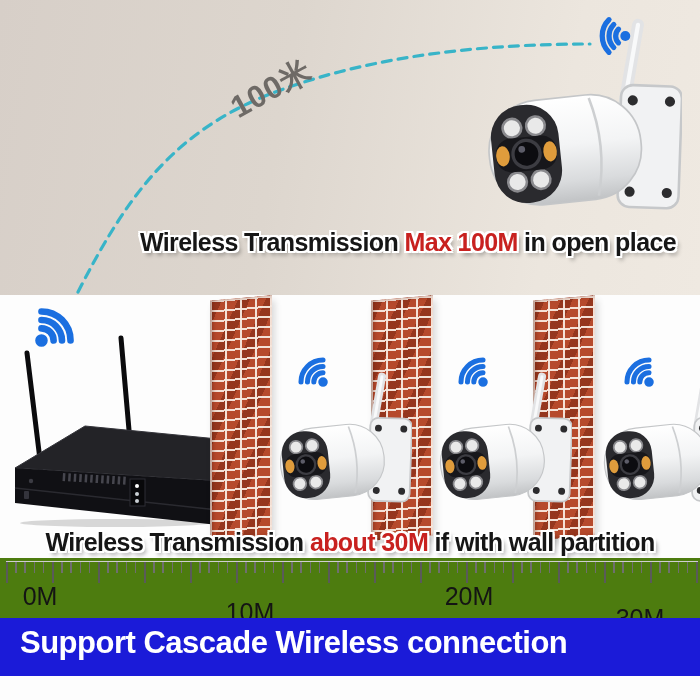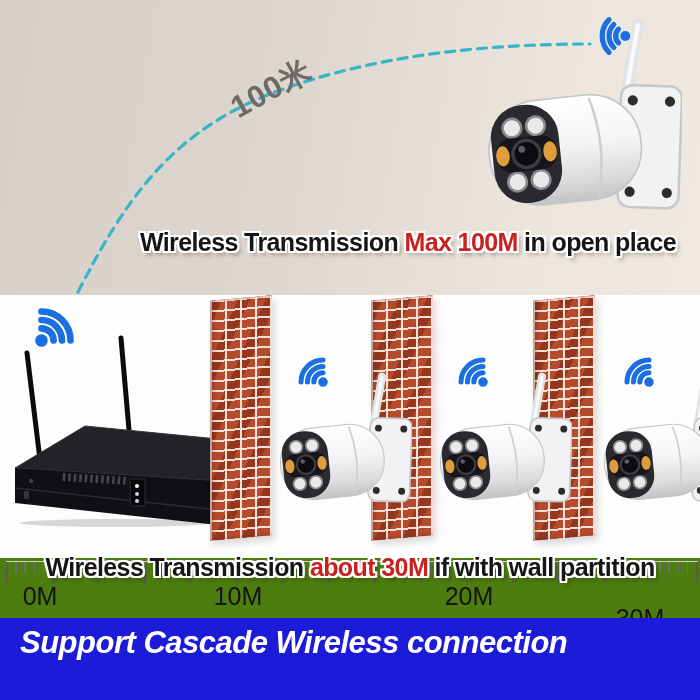--- a/index.html
+++ b/index.html
@@ -16,21 +16,21 @@
   .wifi{position:absolute;z-index:4;}
   .wifi svg{display:block;width:100%;height:100%;}
   .wifi-top{left:586px;top:13px;width:46px;height:46px;transform:rotate(-90deg);}
 
   
   .headline{position:absolute;white-space:pre;font-weight:bold;font-size:25px;letter-spacing:-0.6px;
     color:#161616;z-index:6;
     text-shadow:-2px -2px 0 #fff,2px -2px 0 #fff,-2px 2px 0 #fff,2px 2px 0 #fff,
       -2px 0 0 #fff,2px 0 0 #fff,0 -2px 0 #fff,0 2px 0 #fff,3px 4px 4px rgba(0,0,0,.38);}
   .hl1{left:408px;top:228px;transform:translateX(-50%);}
-  .hl2{left:350px;top:553px;transform:translateX(-50%);}
+  .hl2{left:350px;top:528px;transform:translateX(-50%);}
   .headline .red{color:#c8211f;}
 
   
   .wifi-nvr{left:27px;top:297px;width:58px;height:58px;transform:rotate(45deg);}
   .nvr{position:absolute;left:5px;top:333px;width:215px;height:195px;z-index:2;}
   .wall{position:absolute;top:298px;width:62px;height:240px;z-index:3;
     background-color:#b64a2c;
     background-image:
       repeating-linear-gradient(to right,rgba(248,233,223,.95) 0 2px,rgba(0,0,0,0) 2px 15px),
       repeating-linear-gradient(to bottom,rgba(248,233,223,.95) 0 2px,rgba(0,0,0,0) 2px 10px),
@@ -46,26 +46,26 @@
   
   .ruler{position:absolute;left:0;top:558px;width:700px;height:60px;background:#4d7c0f;z-index:5;}
   .ticks{position:absolute;left:6px;right:2px;top:3px;height:22px;border-top:1px solid #cfcfcf;
     background-image:
       repeating-linear-gradient(to right,#5a5a5a 0 2px,rgba(0,0,0,0) 2px 46px),
       repeating-linear-gradient(to right,#6f6f6f 0 1.5px,rgba(0,0,0,0) 1.5px 9.2px);
     background-size:100% 21px,100% 11px;
     background-repeat:no-repeat,no-repeat;}
   .rlabel{position:absolute;top:24px;transform:translateX(-50%);font-size:25px;color:#141414;
     font-weight:500;}
-  .rl0{left:40px;} .rl1{left:238px;} .rl2{left:449px;margin-left:20px;} .rl3{left:640px;margin-top:22px;}
-
-  
-  .banner{position:absolute;left:0;top:618px;width:700px;height:82px;background:#1b1bd8;
+  .rl0{left:40px;} .rl1{left:250px;margin-top:16px;} .rl2{left:449px;margin-left:20px;} .rl3{left:640px;margin-top:22px;}
+
+  
+  .banner{position:absolute;left:0;top:618px;width:700px;height:58px;background:#1b1bd8;
     color:#fff;font-weight:bold;font-size:31px;line-height:37px;letter-spacing:-0.5px;
-    padding:6px 0 0 20px;box-sizing:border-box;z-index:7;font-style:italic;}
+    padding:6px 0 0 20px;box-sizing:border-box;z-index:7;}
 </style>
 </head>
 <body>
 
 <svg width="0" height="0" style="position:absolute" aria-hidden="true">
   <defs>
     <linearGradient id="bodyGrad" x1="0" y1="0" x2="0" y2="1">
       <stop offset="0" stop-color="#ffffff"></stop>
         <stop offset="0.45" stop-color="#f3f4f5"></stop>
       <stop offset="0.8" stop-color="#d9dbdd"></stop>

